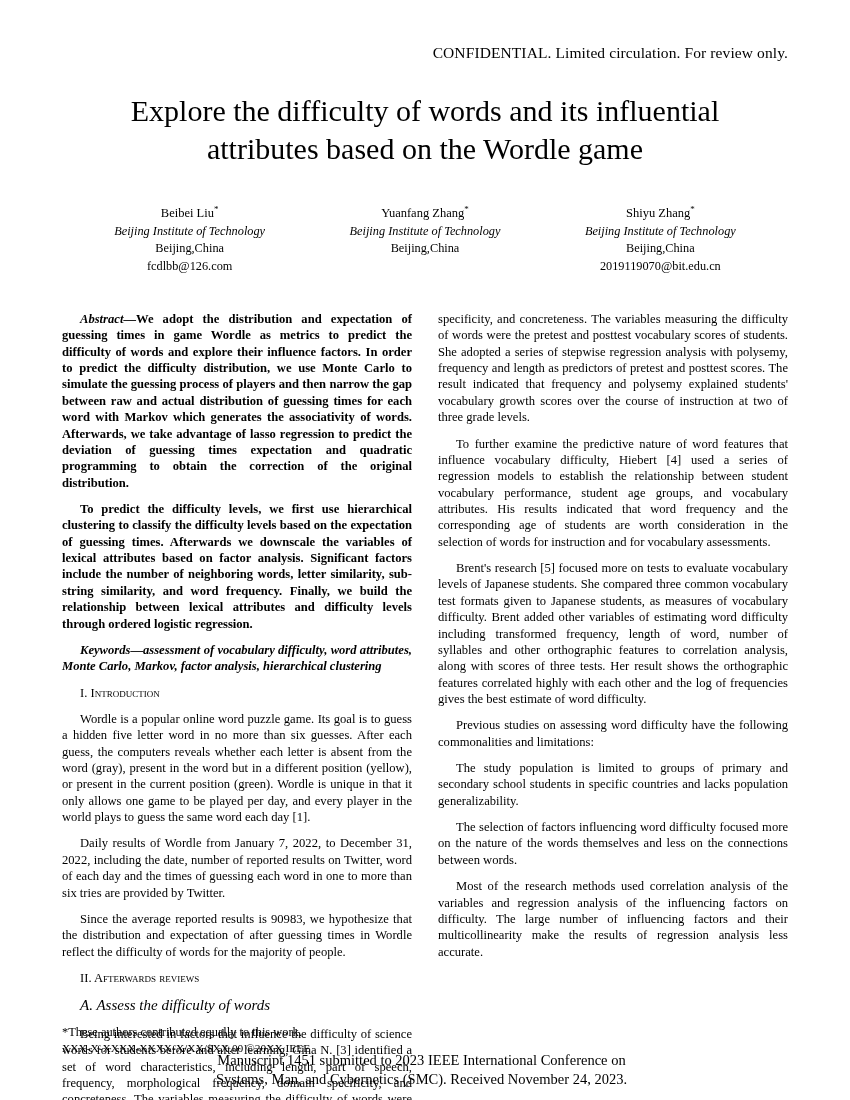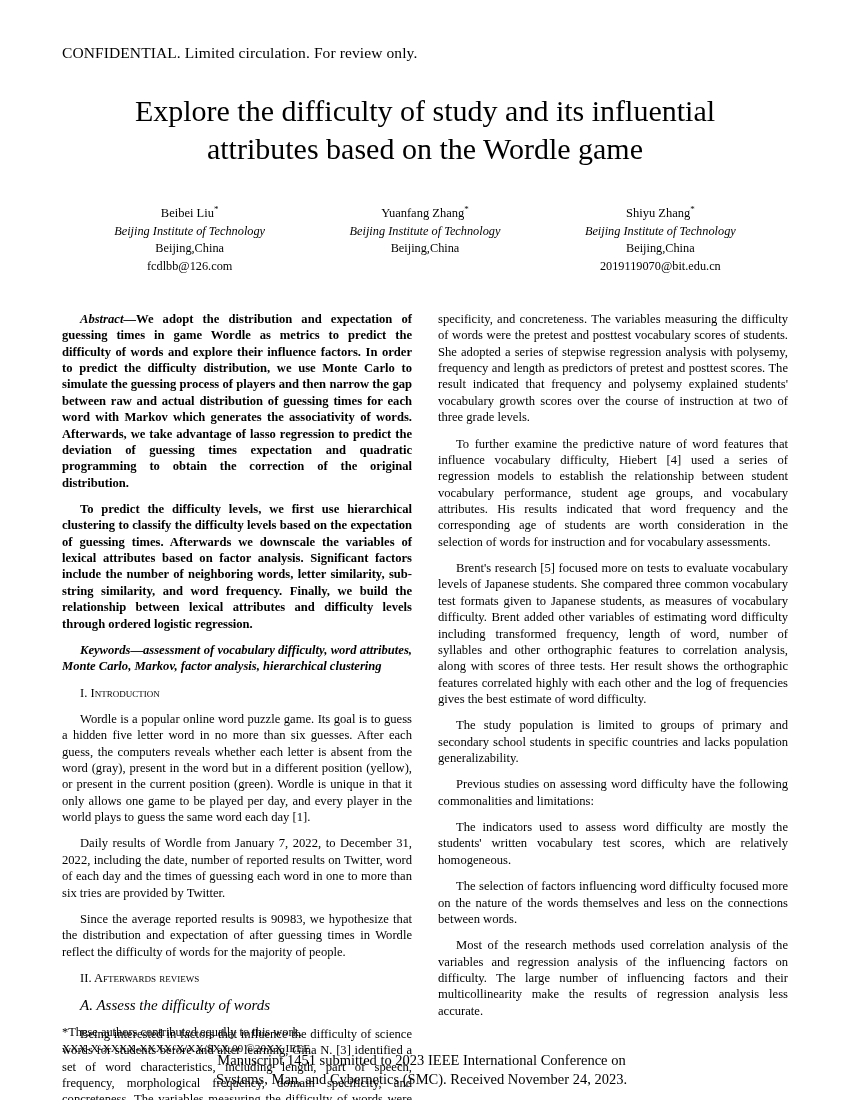--- a/index.html
+++ b/index.html
@@ -14,21 +14,21 @@
     color: #000000;
   }
   .page {
     position: relative;
     width: 850px;
     height: 1100px;
     box-sizing: border-box;
     padding: 40px 62px 0 62px;
   }
   .confidential {
-    text-align: left;
+    text-align: right;
     font-size: 15.5px;
     letter-spacing: 0.1px;
     margin-top: 4px;
     margin-bottom: 30px;
   }
   .paper-title {
     text-align: center;
     font-size: 30px;
     line-height: 1.28;
     font-weight: normal;
@@ -139,21 +139,21 @@
     line-height: 1.35;
   }
 </style>
 </head>
 <body>
 
 <div class="page">
 
   <div class="confidential">CONFIDENTIAL. Limited circulation. For review only.</div>
 
-  <h1 class="paper-title">Explore the difficulty of study and its influential attributes based on the Wordle game</h1>
+  <h1 class="paper-title">Explore the difficulty of words and its influential attributes based on the Wordle game</h1>
 
   <div class="authors">
 
     <div class="author">
       <div class="name"><span>Beibei Liu</span><sup class="star">*</sup></div>
       <div class="affil">Beijing Institute of Technology</div>
       <div class="city">Beijing,China</div>
       <div class="email">fcdlbb@126.com</div>
     </div>
 
@@ -195,23 +195,22 @@
       <p>Being interested in factors that influence the difficulty of science words for students before and after learning, Gina N. [3] identified a set of word characteristics, including length, part of speech, frequency, morphological frequency, domain specificity, and concreteness. The variables measuring the difficulty of words were the pretest and posttest vocabulary scores of students. She adopted a series of stepwise regression analysis with polysemy, frequency and length as predictors of pretest and posttest scores. The result indicated that frequency and polysemy explained students' vocabulary growth scores over the course of instruction at two of three grade levels.</p>
 
     </div>
 
     <div class="col">
 
       <p class="noindent">specificity, and concreteness. The variables measuring the difficulty of words were the pretest and posttest vocabulary scores of students. She adopted a series of stepwise regression analysis with polysemy, frequency and length as predictors of pretest and posttest scores. The result indicated that frequency and polysemy explained students' vocabulary growth scores over the course of instruction at two of three grade levels.</p>
 
       <p>To further examine the predictive nature of word features that influence vocabulary difficulty, Hiebert [4] used a series of regression models to establish the relationship between student vocabulary performance, student age groups, and vocabulary attributes. His results indicated that word frequency and the corresponding age of students are worth consideration in the selection of words for instruction and for vocabulary assessments.</p>
       <p>Brent's research [5] focused more on tests to evaluate vocabulary levels of Japanese students. She compared three common vocabulary test formats given to Japanese students, as measures of vocabulary difficulty. Brent added other variables of estimating word difficulty including transformed frequency, length of word, number of syllables and other orthographic features to correlation analysis, along with scores of three tests. Her result shows the orthographic features correlated highly with each other and the log of frequencies gives the best estimate of word difficulty.</p>
+      <p>Previous studies on assessing word difficulty have the following commonalities and limitations:</p>
       <p>The study population is limited to groups of primary and secondary school students in specific countries and lacks population generalizability.</p>
-      <p>Previous studies on assessing word difficulty have the following commonalities and limitations:</p>
-      <p>The indicators used to assess word difficulty are mostly the students' written vocabulary test scores, which are relatively homogeneous.</p>
       <p>The selection of factors influencing word difficulty focused more on the nature of the words themselves and less on the connections between words.</p>
       <p>Most of the research methods used correlation analysis of the variables and regression analysis of the influencing factors on difficulty. The large number of influencing factors and their multicollinearity make the results of regression analysis less accurate.</p>
 
     </div>
 
   </div>
 
   <div class="footnote-area">
     <hr class="footnote-rule">
     <p class="footnote-line">*These authors contributed equally to this work.</p>

